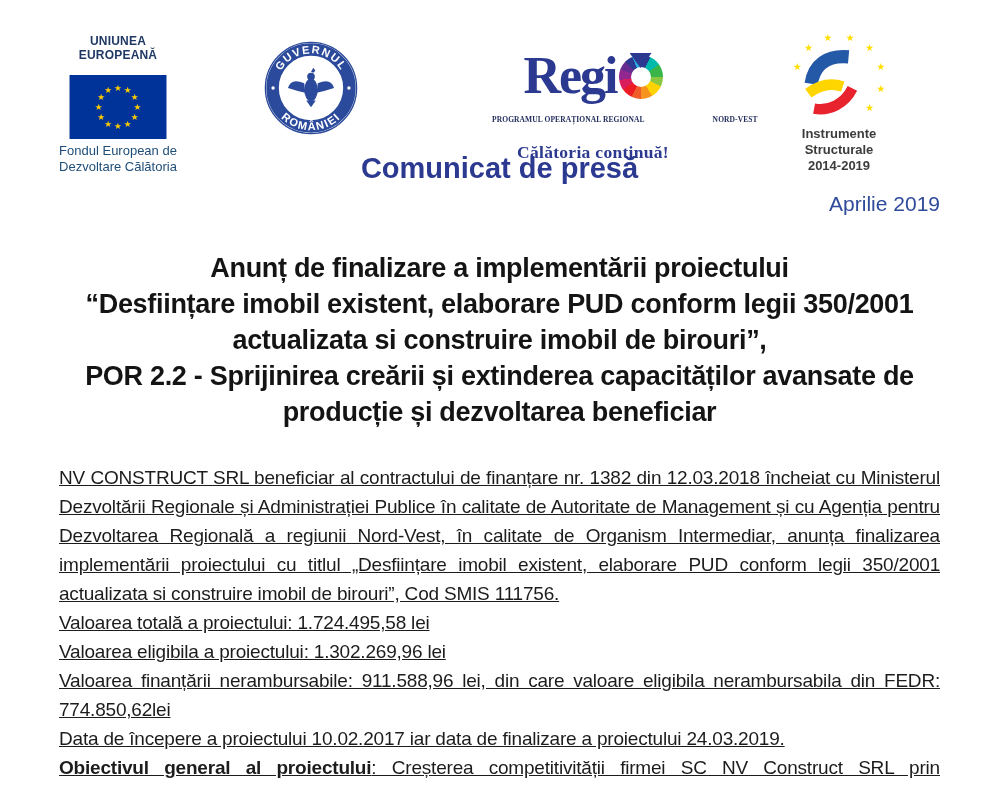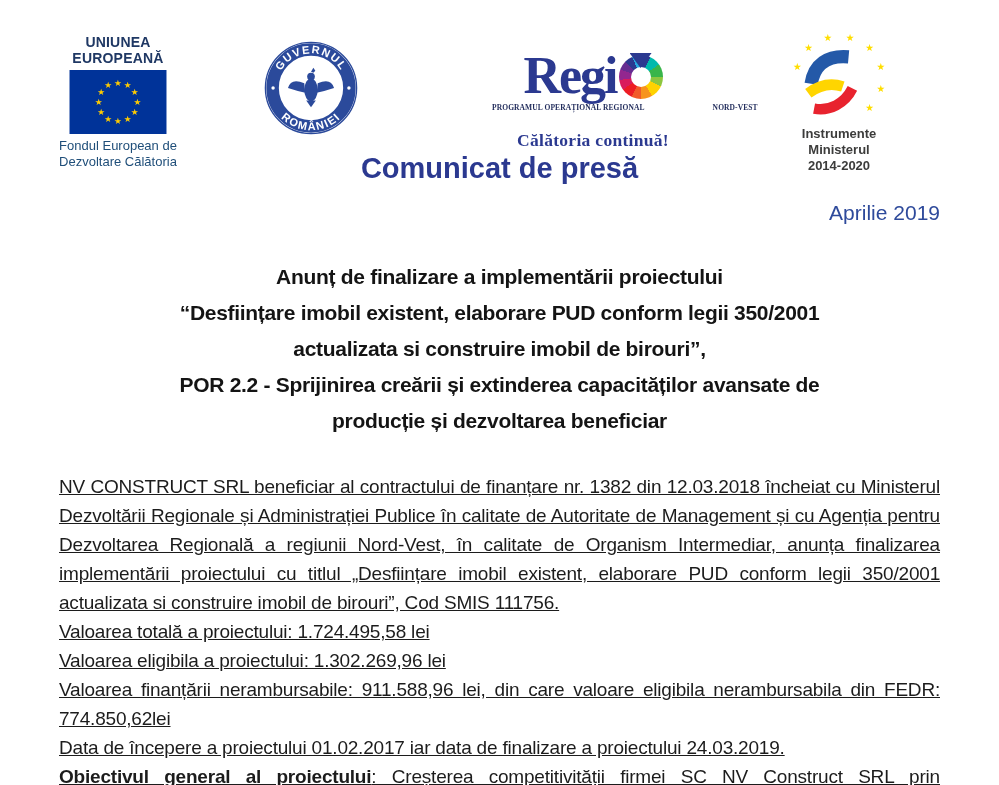--- a/index.html
+++ b/index.html
@@ -5,54 +5,54 @@
   * { margin: 0; padding: 0; box-sizing: border-box; }
   html, body { width: 999px; height: 785px; background: #ffffff; overflow: hidden; }
   body { font-family: "Liberation Sans", "DejaVu Sans", sans-serif; color: #1f1f1f; }
   .page { position: relative; width: 999px; height: 785px; background: #fff; }
 
   
   .logo-header { position: relative; height: 152px; }
 
   
   .eu-logo { position: absolute; left: 52px; top: 34px; width: 132px; text-align: center; }
-  .eu-top-label { font-size: 14px; font-weight: bold; color: #1f3864; letter-spacing: 0.2px; margin-bottom: 4px; }
+  .eu-top-label { font-size: 12px; font-weight: bold; color: #1f3864; letter-spacing: 0.2px; margin-bottom: 13px; }
   .eu-flag { display: block; margin: 0 auto; }
   .eu-bottom-label { font-size: 13px; color: #1f4e79; line-height: 16px; margin-top: 4px; }
 
   
   .gov-logo { position: absolute; left: 263px; top: 40px; width: 96px; height: 96px; }
 
   
   .regio-logo { position: absolute; left: 490px; top: 50px; width: 206px; text-align: center; font-family: Liberation Serif, serif; }
   .regio-row { display: flex; align-items: center; justify-content: center; height: 52px; }
   .regio-word { font-size: 52px; font-weight: bold; color: #2b3990; letter-spacing: -2px; line-height: 48px; }
   .regio-wheel { position: relative; width: 44px; height: 44px; margin-left: 2px; margin-top: 2px; border-radius: 50%;
     background: conic-gradient(#2b3990 0deg 25deg, #00b9ad 25deg 55deg, #39b54a 55deg 90deg, #8dc63f 90deg 115deg,
       #ffd200 115deg 150deg, #f7941d 150deg 180deg, #f15a29 180deg 205deg, #ed1c24 205deg 235deg,
       #d91c5c 235deg 262deg, #92278f 262deg 290deg, #662d91 290deg 315deg, #2b3990 315deg 336deg, #27aae1 336deg 360deg); }
   .regio-wheel::after { content: ""; position: absolute; left: 12px; top: 12px; width: 20px; height: 20px; border-radius: 50%; background: #fff; }
   .regio-wheel::before { content: ""; position: absolute; left: 11px; top: -2px; width: 22px; height: 15px; background: #2b3990;
     clip-path: polygon(0 0, 100% 0, 50% 100%); z-index: 2; }
-  .regio-sub { display: flex; align-items: center; justify-content: space-between; margin-top: 1px; padding: 0 2px; gap: 31px; }
+  .regio-sub { display: flex; align-items: center; justify-content: space-between; margin-top: 13px; padding: 0 2px; gap: 31px; }
   .regio-sub-left, .regio-sub-right { font-size: 7.5px; font-weight: bold; color: #1f2a5a; letter-spacing: 0.1px; white-space: nowrap; }
   .regio-swoosh { width: 40px; height: 9px; background: #2b3990; border-radius: 2px 2px 10px 10px / 2px 2px 8px 8px; margin: 0 3px; }
   .regio-tagline { font-size: 17.5px; font-weight: bold; color: #2b3990; margin-top: 18px; letter-spacing: 0.3px; }
 
   
   .struct-logo { position: absolute; left: 770px; top: 30px; width: 138px; text-align: center; }
   .struct-label { font-size: 13px; font-weight: bold; color: #3c3c3b; line-height: 16px; }
 
   
   .content { padding: 0 59px; }
   .doc-title { text-align: center; font-size: 29px; font-weight: bold; color: #2b3990; }
-  .doc-date { text-align: right; font-size: 21px; color: #2e4a9b; margin-top: 16px; }
+  .doc-date { text-align: right; font-size: 21px; color: #2e4a9b; margin-top: 7px; }
 
   .announcement { margin-top: 34px; text-align: center; font-weight: bold; color: #141414;
-    font-size: 21px; line-height: 36px; letter-spacing: -0.3px; }
+    font-size: 27px; line-height: 36px; letter-spacing: -0.3px; }
 
   .body-text { margin-top: 33px; font-size: 19px; line-height: 29px; color: #1c1c1c; letter-spacing: -0.2px; }
   .body-text p { margin: 0; text-decoration: underline; }
   .just { text-align: justify; }
 </style>
 </head>
 <body>
 
 <div class="page">
 
@@ -135,22 +135,22 @@
           <text x="105.5" y="65">★</text>
           <text x="93.8" y="85">★</text>
         </g>
         <g fill="none" stroke-linecap="butt">
           <path d="M33 56 C36 36 50 26 72 28" stroke="#2459a8" stroke-width="14"></path>
           <path d="M30 66 C42 57 54 55 66 59" stroke="#ffd500" stroke-width="11"></path>
           <path d="M36 82 C52 85 68 77 76 61" stroke="#e8232e" stroke-width="11"></path>
         </g>
       </svg>
       <div class="struct-label">
-        <div>Instrumente Ministerul</div>
-        <div>2014-2020</div>
+        <div>Instrumente Structurale</div>
+        <div>2014-2019</div>
       </div>
     </div>
 
   </header>
 
   <div class="content">
 
     <div class="doc-title">Comunicat de presă</div>
     <div class="doc-date">Aprilie 2019</div>
 
@@ -160,18 +160,18 @@
       <div>actualizata si construire imobil de birouri”,</div>
       <div>POR 2.2 - Sprijinirea creării și extinderea capacităților avansate de</div>
       <div>producție și dezvoltarea beneficiar</div>
     </div>
 
     <div class="body-text">
       <p class="just">NV CONSTRUCT SRL beneficiar al contractului de finanțare nr. 1382 din 12.03.2018 încheiat cu Ministerul Dezvoltării Regionale și Administrației Publice în calitate de Autoritate de Management și cu Agenția pentru Dezvoltarea Regională a regiunii Nord-Vest, în calitate de Organism Intermediar, anunța finalizarea implementării proiectului cu titlul „Desființare imobil existent, elaborare PUD conform legii 350/2001 actualizata si construire imobil de birouri”, Cod SMIS 111756.</p>
       <p>Valoarea totală a proiectului: 1.724.495,58 lei</p>
       <p>Valoarea eligibila a proiectului: 1.302.269,96 lei</p>
       <p class="just">Valoarea finanțării nerambursabile: 911.588,96 lei, din care  valoare eligibila nerambursabila din FEDR: 774.850,62lei</p>
-      <p>Data de începere a proiectului 01.02.2017 iar data de finalizare a proiectului 24.03.2019.</p>
+      <p>Data de începere a proiectului 10.02.2017 iar data de finalizare a proiectului 24.03.2019.</p>
       <p class="just"><b>Obiectivul general al proiectului</b><span>: Creșterea competitivității firmei SC NV Construct SRL prin achiziționarea unor echipamente, aparatură și utilaje necesare diversificării ofertei de servicii prin adăugarea serviciului de analiză geotehnică care să sprijine ascensiunea firmei spre un nivel superior de complexitate.</span></p>
     </div>
 
   </div>
 </div>
 
 </body></html>

